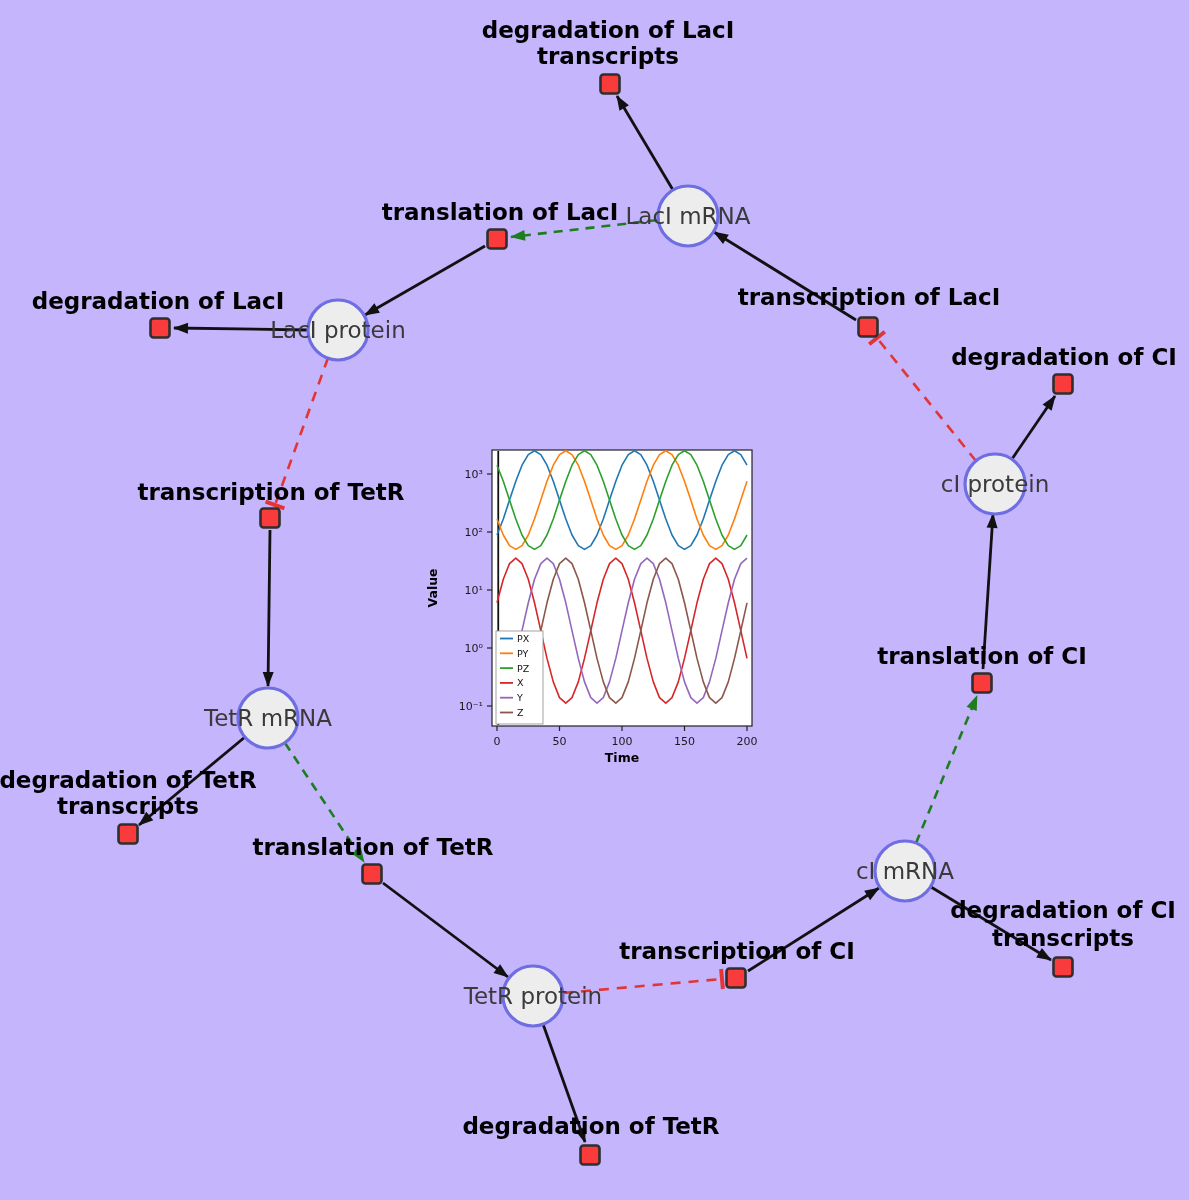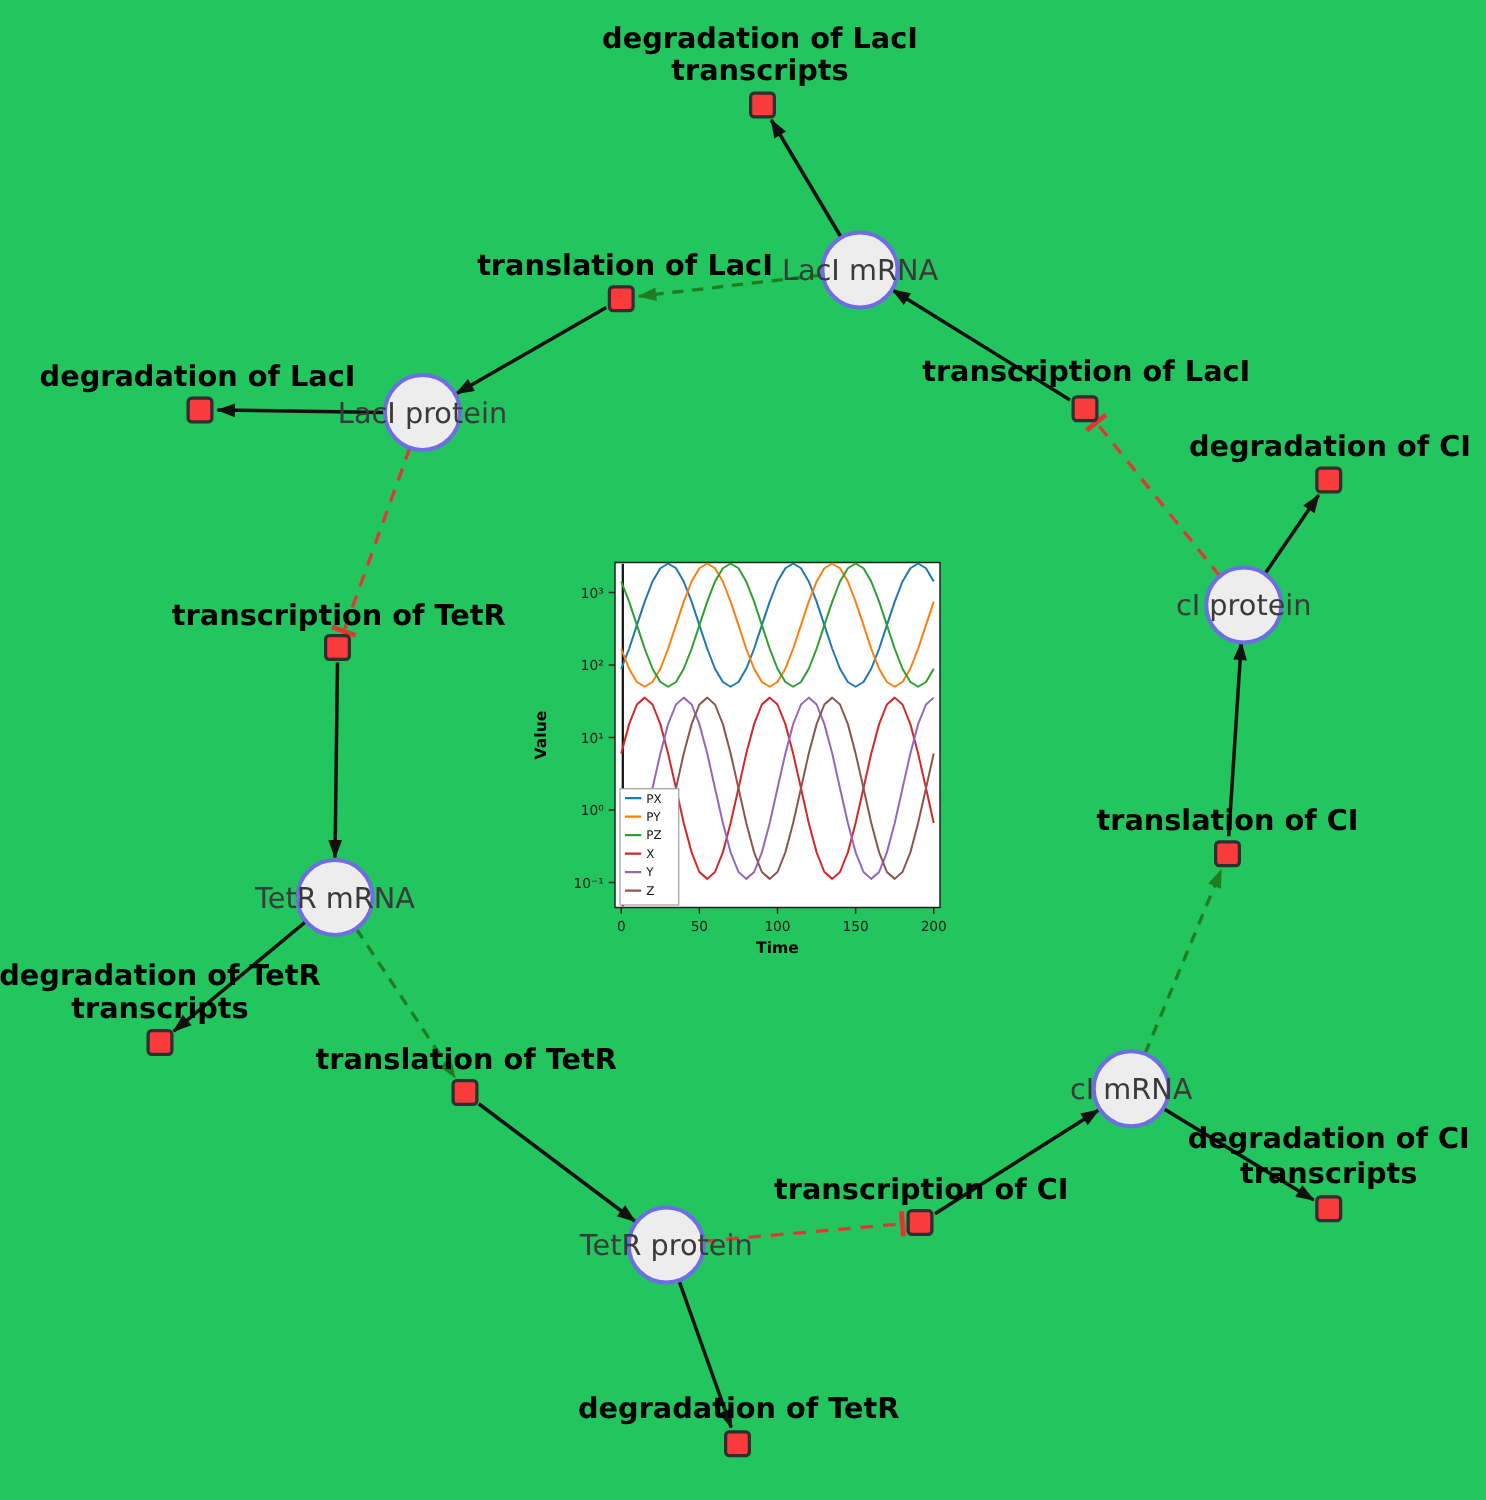--- a/index.html
+++ b/index.html
@@ -1,16 +1,16 @@
 <!DOCTYPE html>
 <html><head>
 <meta charset="utf-8">
 <style>
   html,body { margin:0; padding:0; background:#ffffff; }
-  .canvas { position:relative; width:1189px; height:1200px; background:#22c55e; overflow:hidden; }
+  .canvas { position:relative; width:1189px; height:1200px; background:#c4b5fd; overflow:hidden; }
   svg text { font-family:"DejaVu Sans","Liberation Sans",sans-serif; }
   .species-label  { font-size:23px; fill:#3a3a3a; }
   .reaction-label { font-size:23px; font-weight:bold; fill:#000000; }
   .tick-label     { font-size:11px; fill:#1a1a1a; }
   .axis-label     { font-size:12.5px; font-weight:bold; fill:#000000; }
   .legend-label   { font-size:9.5px; fill:#111111; }
 </style>
 </head>
 <body>
 

